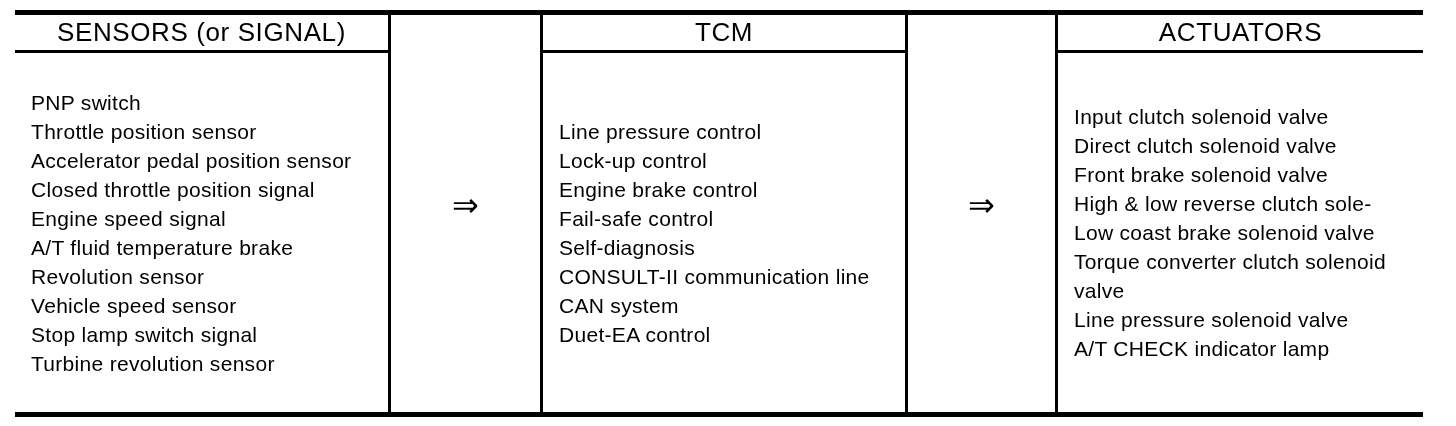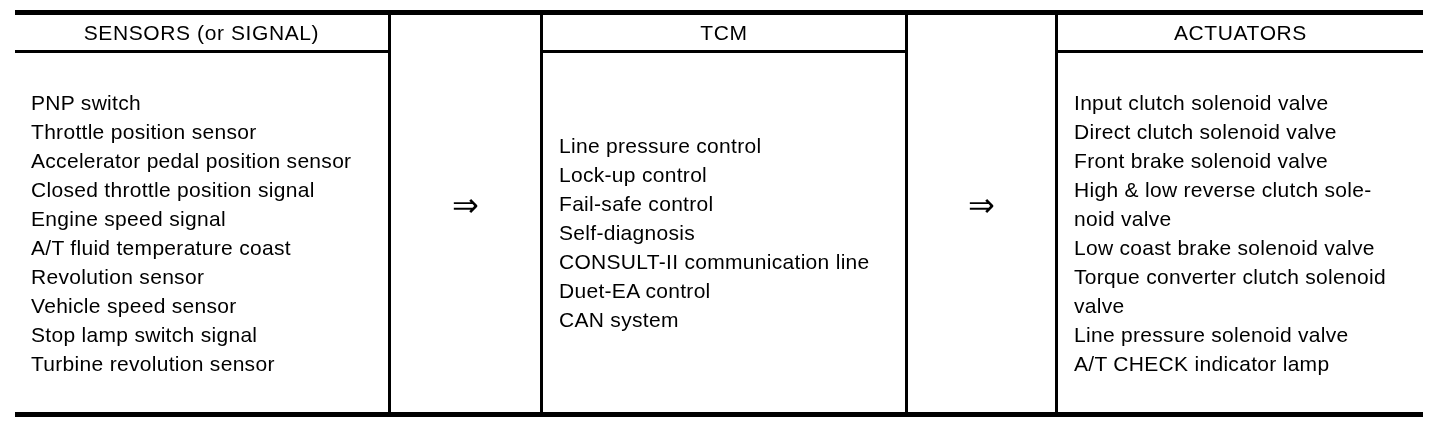--- a/index.html
+++ b/index.html
@@ -27,21 +27,21 @@
     display: flex;
     flex-direction: column;
     min-width: 0;
   }
   .col-header {
     height: 38px;
     border-bottom: 3px solid #000;
     display: flex;
     align-items: center;
     justify-content: center;
-    font-size: 21px;
+    font-size: 26px;
     letter-spacing: 0.6px;
     white-space: nowrap;
   }
   .col-body {
     flex: 1;
     display: flex;
     flex-direction: column;
     justify-content: center;
     padding-left: 16px;
     padding-right: 2px;
@@ -72,57 +72,57 @@
 <div class="flow-table">
 
   <div class="data-col">
     <div class="col-header">SENSORS (or SIGNAL)</div>
     <div class="col-body">
         <div class="line">PNP switch</div>
         <div class="line">Throttle position sensor</div>
         <div class="line">Accelerator pedal position sensor</div>
         <div class="line">Closed throttle position signal</div>
         <div class="line">Engine speed signal</div>
-        <div class="line">A/T fluid temperature coast</div>
+        <div class="line">A/T fluid temperature brake</div>
         <div class="line">Revolution sensor</div>
         <div class="line">Vehicle speed sensor</div>
         <div class="line">Stop lamp switch signal</div>
         <div class="line">Turbine revolution sensor</div>
       </div>
   </div>
 
   <div class="arrow-col">
     <span class="arrow-glyph">⇒</span>
   </div>
 
   <div class="data-col">
     <div class="col-header">TCM</div>
     <div class="col-body">
         <div class="line">Line pressure control</div>
         <div class="line">Lock-up control</div>
+        <div class="line">Engine brake control</div>
         <div class="line">Fail-safe control</div>
         <div class="line">Self-diagnosis</div>
         <div class="line">CONSULT-II communication line</div>
+        <div class="line">CAN system</div>
         <div class="line">Duet-EA control</div>
-        <div class="line">CAN system</div>
       </div>
   </div>
 
   <div class="arrow-col">
     <span class="arrow-glyph">⇒</span>
   </div>
 
   <div class="data-col">
     <div class="col-header">ACTUATORS</div>
     <div class="col-body">
         <div class="line">Input clutch solenoid valve</div>
         <div class="line">Direct clutch solenoid valve</div>
         <div class="line">Front brake solenoid valve</div>
         <div class="line">High &amp; low reverse clutch sole-</div>
-        <div class="line">noid valve</div>
         <div class="line">Low coast brake solenoid valve</div>
         <div class="line">Torque converter clutch solenoid</div>
         <div class="line">valve</div>
         <div class="line">Line pressure solenoid valve</div>
         <div class="line">A/T CHECK indicator lamp</div>
       </div>
   </div>
 
 </div>
 

